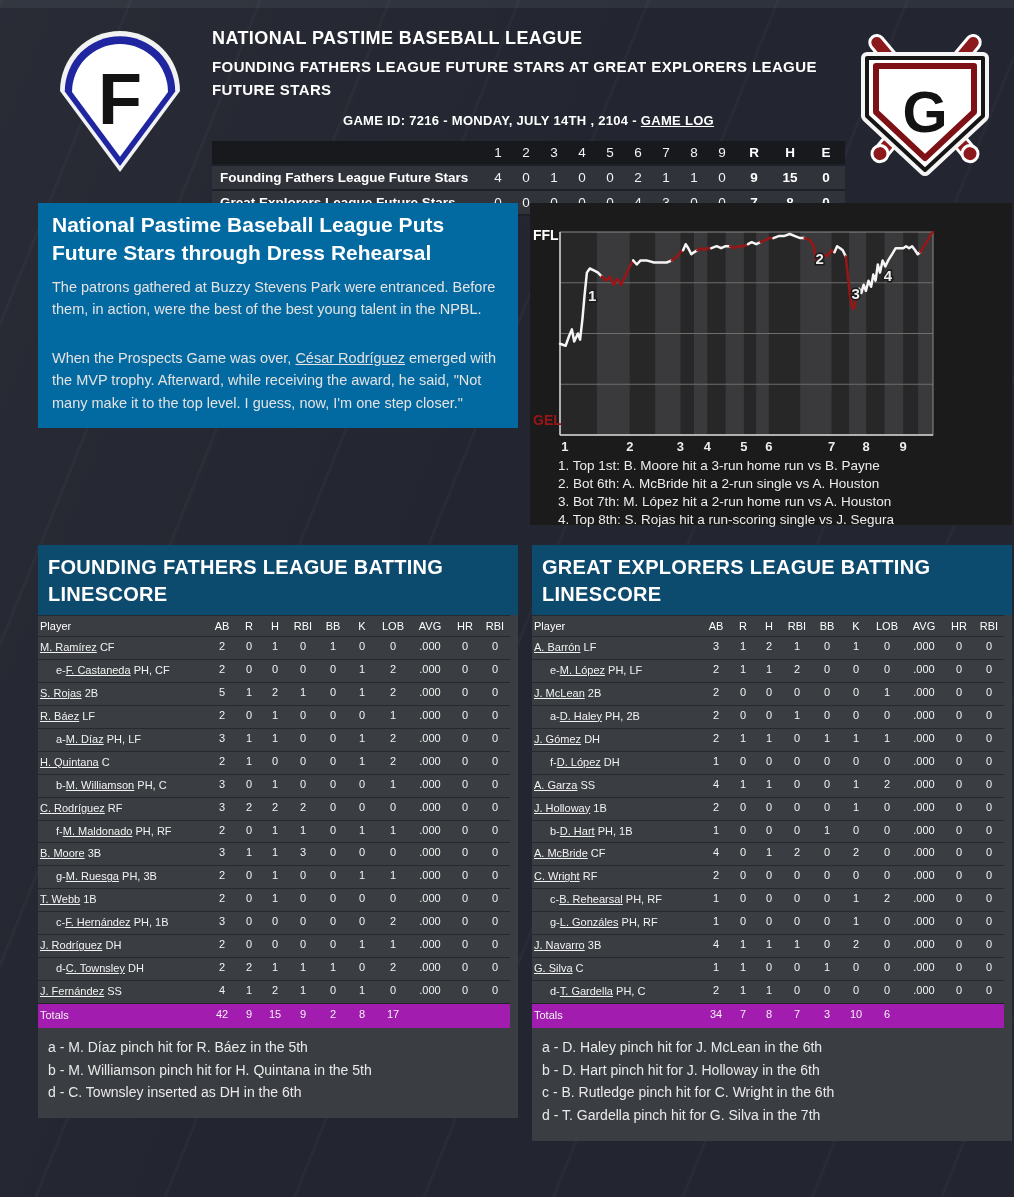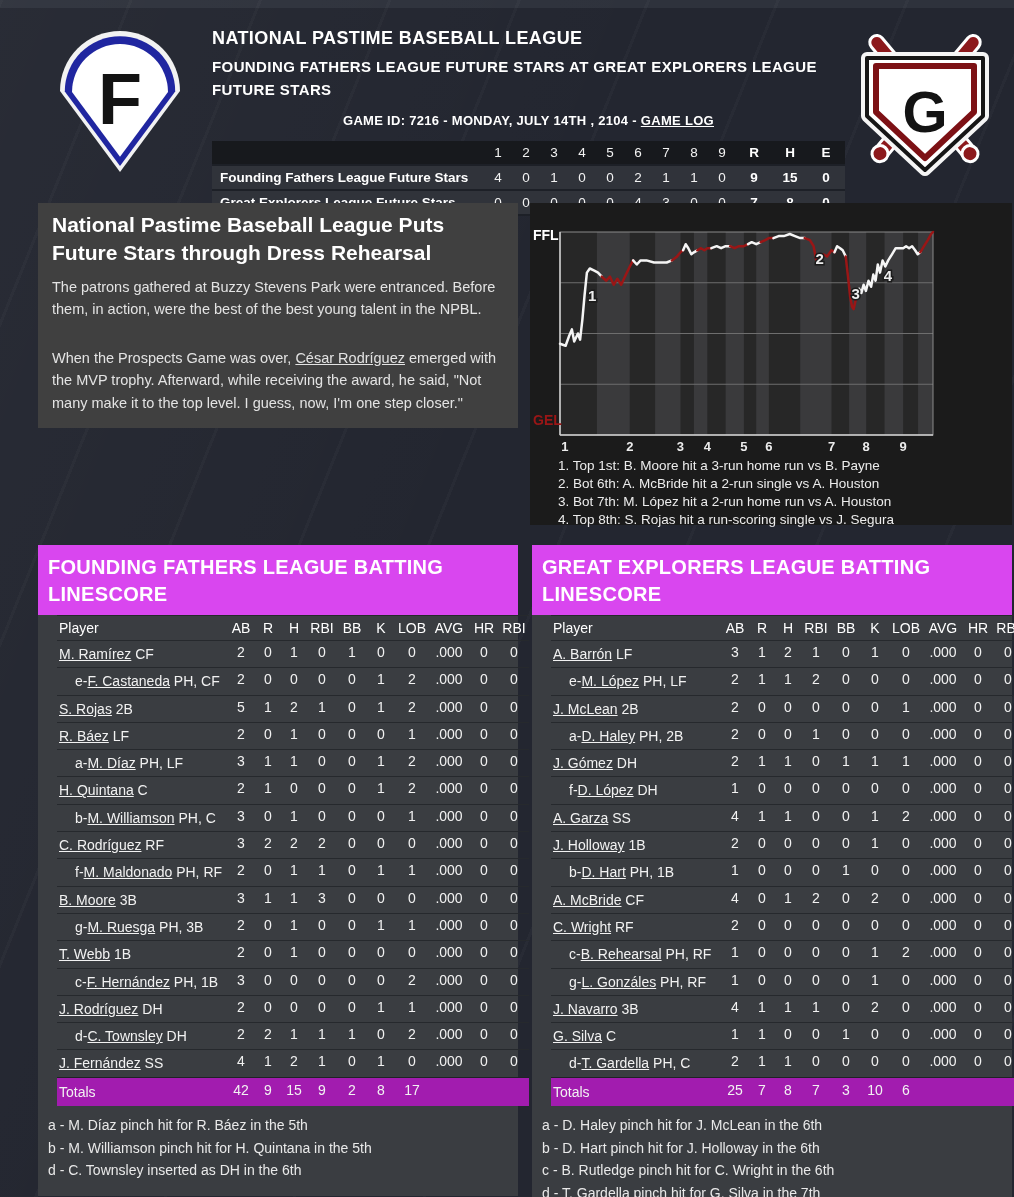--- a/index.html
+++ b/index.html
@@ -35,45 +35,45 @@
   .linescore { margin-top: 13px; font-size: 13.5px; }
   .ls-row { display: flex; background: #30333a; border-bottom: 2px solid #1d2027; align-items: center; }
   .ls-head { background: #17191d; }
   .ls-team { width: 272px; padding: 4px 8px; font-weight: bold; white-space: nowrap; overflow: hidden; }
   .ls-cell { width: 28px; text-align: center; padding: 4px 0; color: #f2f2f2; }
   .ls-rhe { width: 36px; font-weight: bold; color: #fff; }
 
   
   .article-panel {
     position: absolute; left: 38px; top: 203px; width: 480px; min-height: 194px;
-    background: #404040; padding: 8px 14px 14px 14px;
+    background: #0369a1; padding: 8px 14px 14px 14px;
   }
   .article-title { font-size: 21px; font-weight: bold; line-height: 1.35; margin-bottom: 6px; }
   .article-p { font-size: 14.5px; line-height: 1.55; color: #e3e3e3; margin-top: 8px; }
   .article-p.gap { margin-top: 26px; }
   .in-link { color: #e3e3e3; text-decoration: underline; cursor: pointer; }
 
   
   .chart-panel {
     position: absolute; left: 530px; top: 203px; width: 482px; height: 322px;
     background: #1b1b1b;
   }
   .wp-captions { padding: 0 6px 0 28px; }
   .wp-caption { font-size: 13.5px; color: #ececec; line-height: 1.33; }
 
   
   .bat-panel { position: absolute; top: 545px; width: 480px; background: #3a3d41; padding-bottom: 4px; }
   .bat-left { left: 38px; }
   .bat-right { left: 532px; }
   .bat-title {
-    background: #d946ef; font-size: 20px; font-weight: bold; line-height: 1.35;
+    background: #0c4a6e; font-size: 20px; font-weight: bold; line-height: 1.35;
     padding: 9px 10px 7px 10px; letter-spacing: .3px;
   }
   .bat-title span { display: block; max-width: 420px; }
-  .bat-table { width: 472px; margin-left: 19px; border-collapse: collapse; font-size: 14px; table-layout: fixed; }
+  .bat-table { width: 472px; margin-left: 0; border-collapse: collapse; font-size: 11px; table-layout: fixed; }
   .bat-table th { font-weight: normal; text-align: center; padding: 4px 1px; color: #fff; }
   .bat-table th.pl { text-align: left; padding-left: 2px; }
   .bat-table td { padding: 3px 1px; vertical-align: top; color: #f2f2f2; }
   .bat-table td.num { text-align: center; }
   .bat-table tr { border-top: 1px solid #26292d; }
   .bat-table tr.totals { background: #a21caf; border-top: 1px solid #202226; }
   .bat-table tr.totals td { padding: 4px 1px; }
   .player-cell { padding-left: 2px !important; line-height: 1.45; }
   .player-cell.indent { text-indent: 16px; }
   .pname { color: #f2f2f2; text-decoration: underline; cursor: pointer; }
@@ -732,21 +732,21 @@
             <td class="num">0</td>
             <td class="num">0</td>
             <td class="num">0</td>
             <td class="num">0</td>
             <td class="num">.000</td>
             <td class="num">0</td>
             <td class="num">0</td>
           </tr>
           <tr class="totals">
             <td class="player-cell">Totals</td>
-            <td class="num">25</td>
+            <td class="num">34</td>
             <td class="num">7</td>
             <td class="num">8</td>
             <td class="num">7</td>
             <td class="num">3</td>
             <td class="num">10</td>
             <td class="num">6</td>
             <td class="num"></td>
             <td class="num"></td>
             <td class="num"></td>
           </tr>

